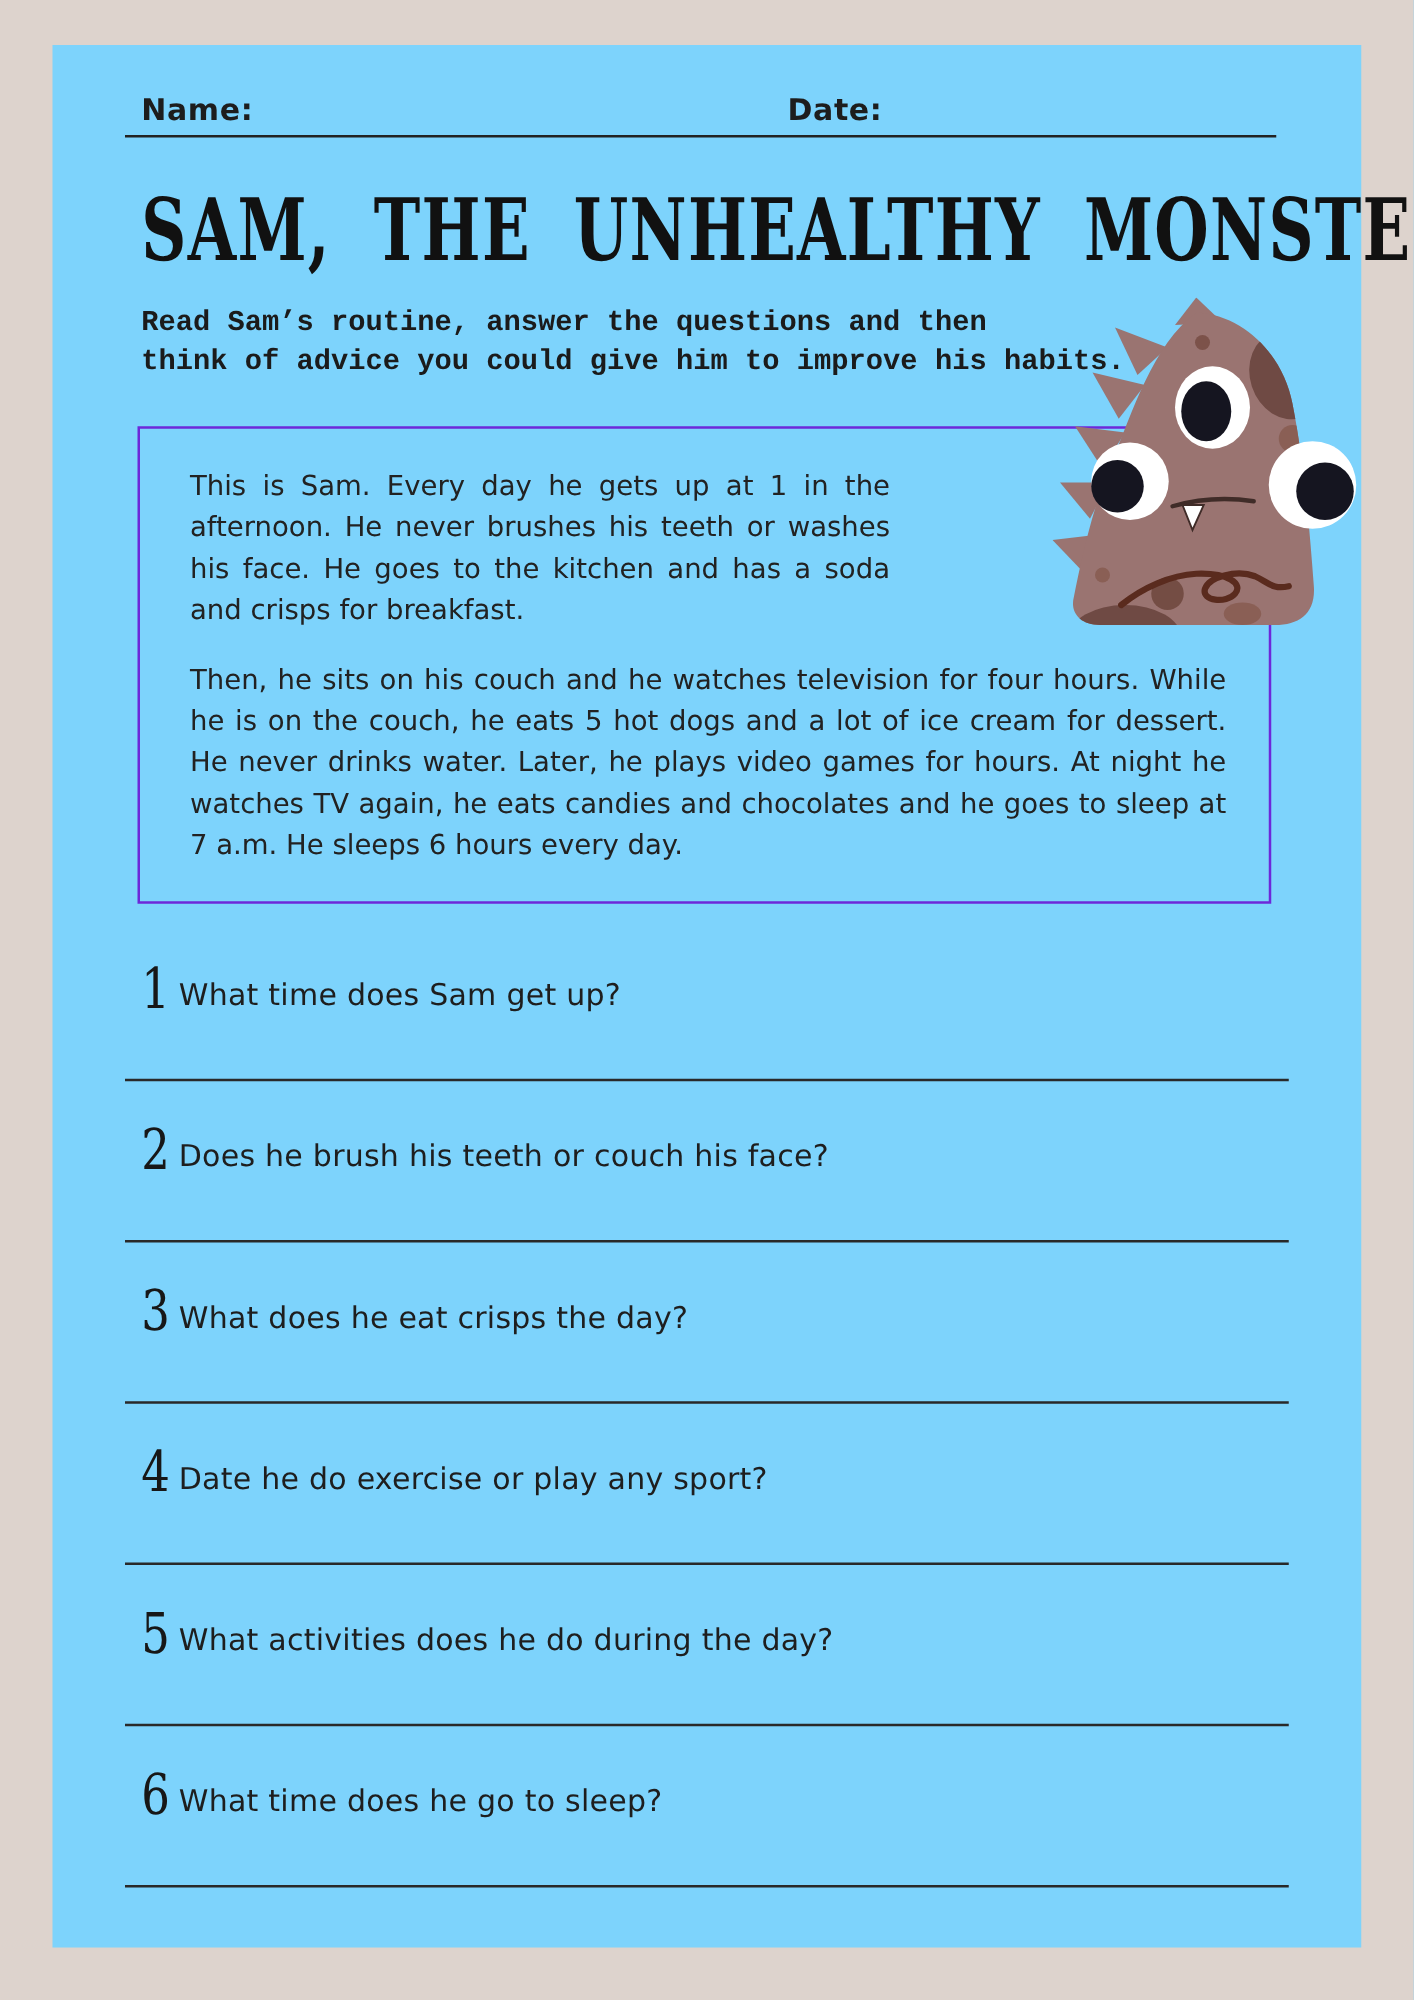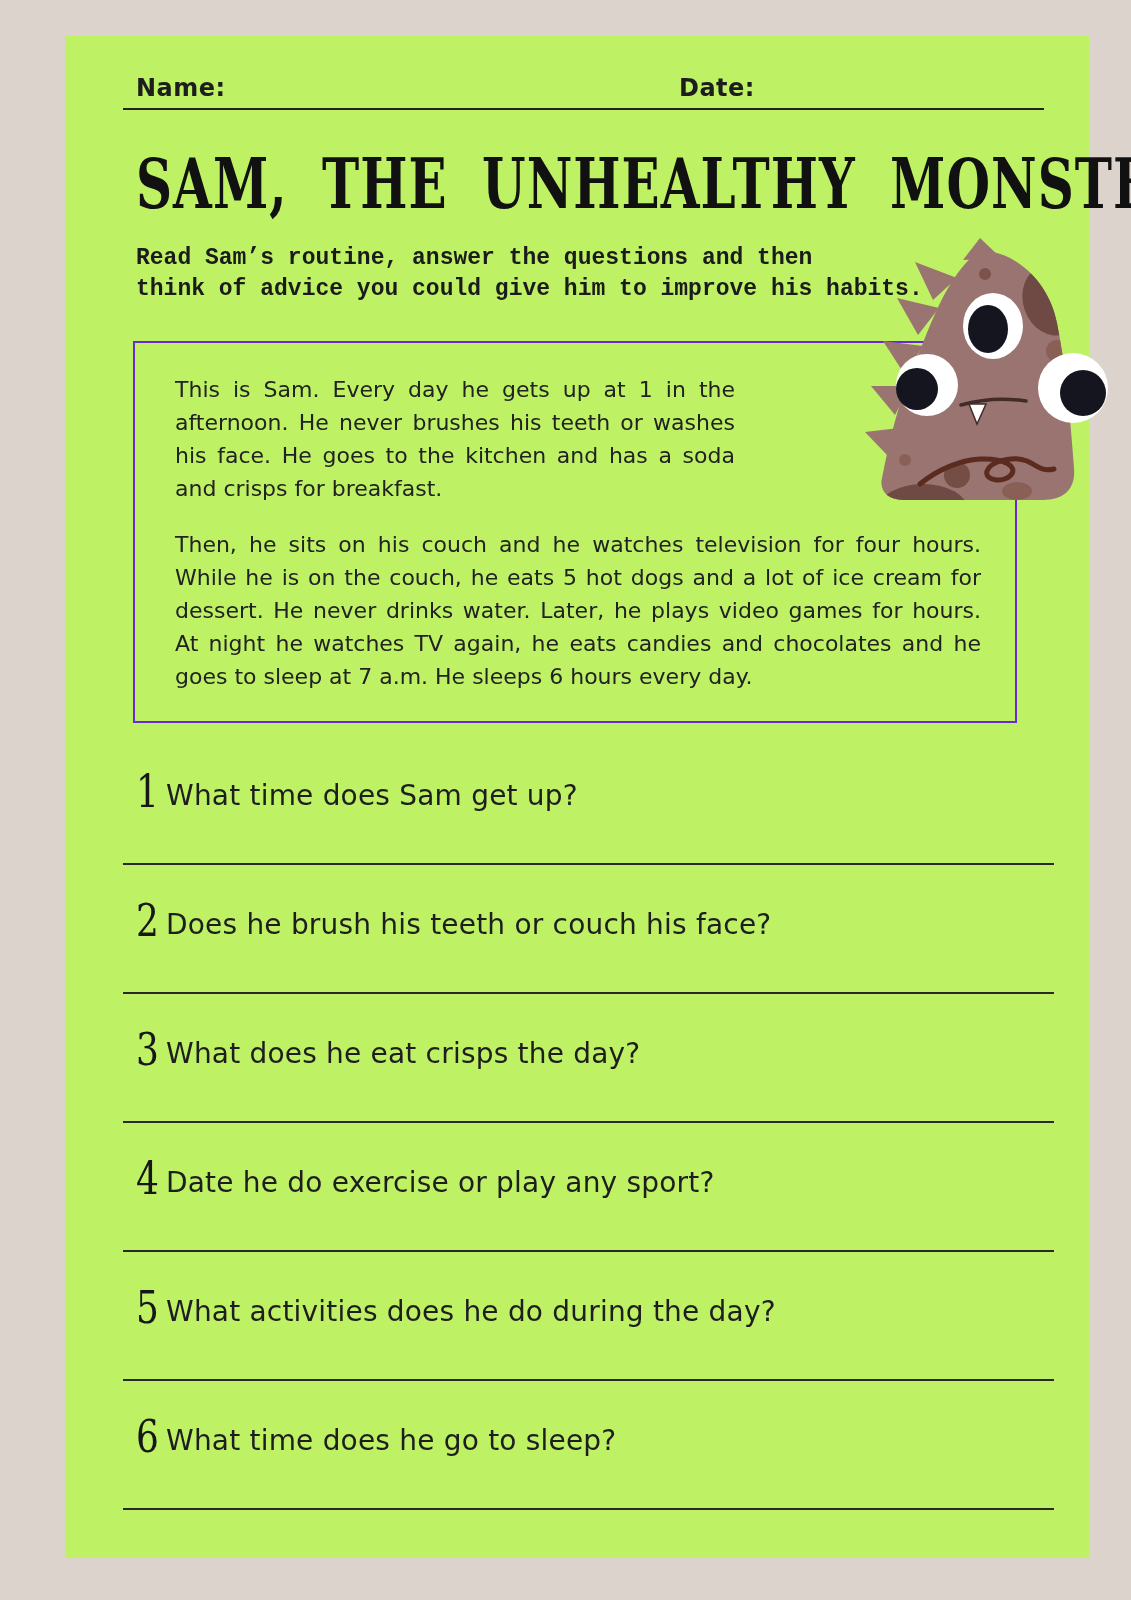--- a/index.html
+++ b/index.html
@@ -6,38 +6,37 @@
   html, body { width: 1131px; height: 1600px; }
   body {
     background: #ddd3cd;
     font-family: "DejaVu Sans", "Liberation Sans", sans-serif;
     color: #1d1d1d;
     position: relative;
   }
   .paper {
     position: absolute;
     left: 42px; top: 36px; right: 42px; bottom: 42px;
-    background: #bef264;
+    background: #7dd3fc;
     padding: 38px 58px 4px 58px;
-    margin-left: 23px;
   }
   
   .header-row {
     position: relative;
     height: 36px;
     border-bottom: 2px solid #222222;
     width: 921px;
   }
   .hdr-label {
     font-weight: bold;
     font-size: 24px;
     letter-spacing: 0.5px;
   }
   .name-label { position: absolute; left: 13px; top: 0; }
-  .date-label { position: absolute; left: 556px; top: 0; }
+  .date-label { position: absolute; left: 530px; top: 0; }
   .fill-field { position: absolute; top: 0; height: 34px; }
   .name-field { left: 110px; width: 380px; }
   .date-field { left: 620px; width: 290px; }
   
   .title {
     margin-top: 44px;
     margin-left: 13px;
     font-family: "DejaVu Serif", "Liberation Serif", serif;
     font-weight: 700;
     font-size: 50px;
@@ -94,21 +93,21 @@
     font-family: "DejaVu Serif", "Liberation Serif", serif;
     font-size: 36px;
     line-height: 30px;
     width: 30px;
     flex: 0 0 30px;
     transform: scaleY(1.25);
     transform-origin: left bottom;
     color: #171717;
   }
   .q-text {
-    font-size: 28px;
+    font-size: 24px;
     line-height: 30px;
     color: #1e1e1e;
     letter-spacing: 0.2px;
   }
   .answer-line {
     margin-top: 52px;
     height: 0;
     border-bottom: 2px solid #292929;
     width: 931px;
   }

